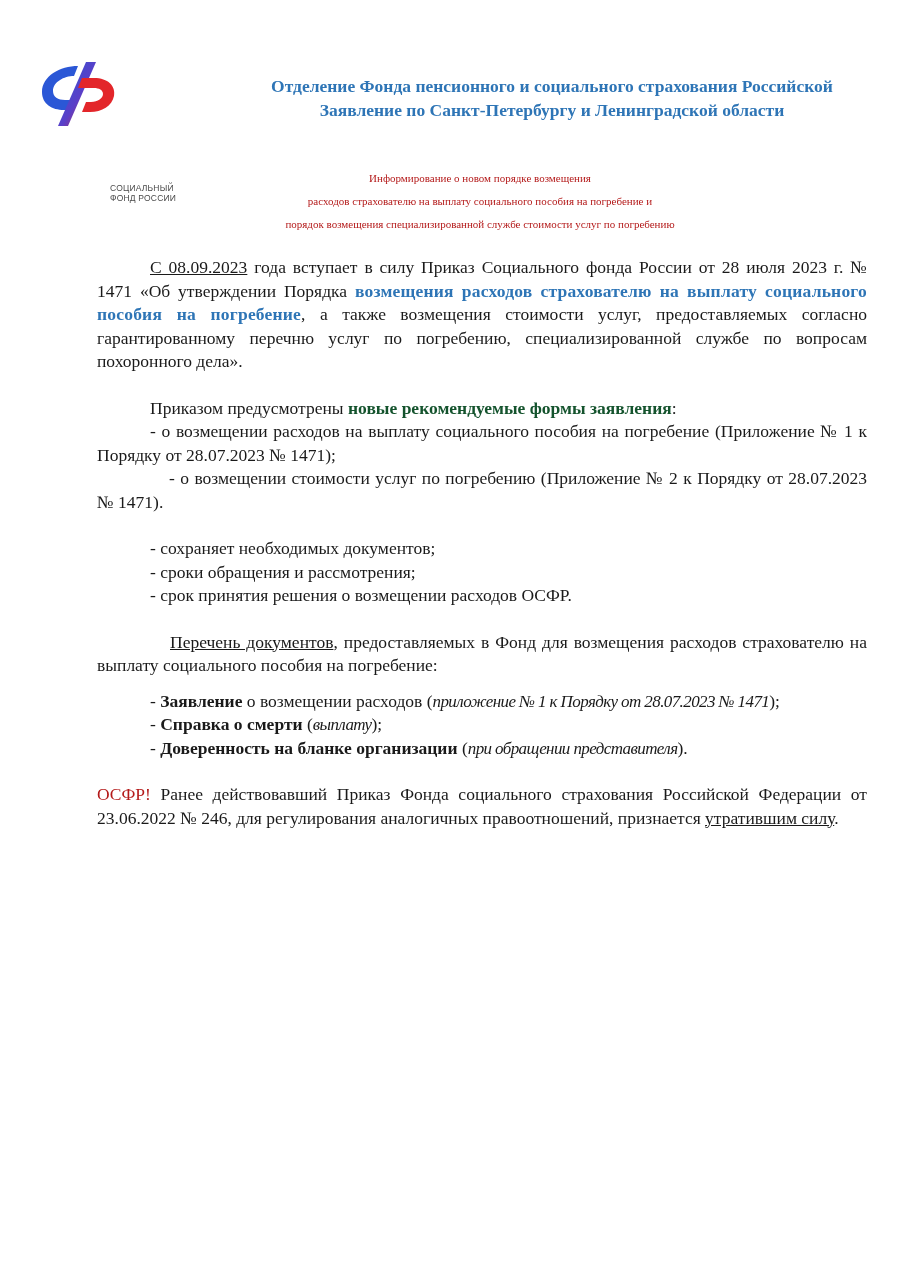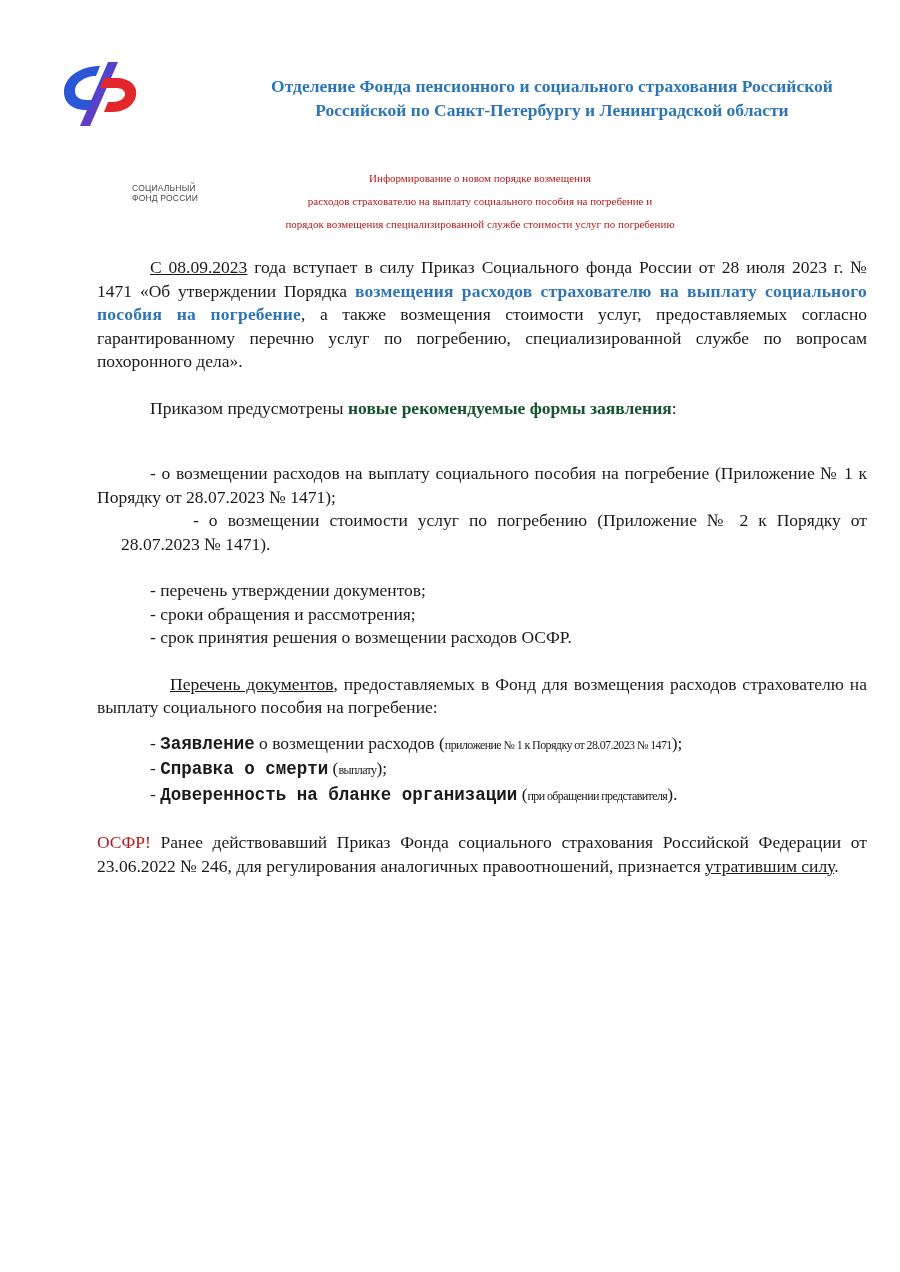--- a/index.html
+++ b/index.html
@@ -1,21 +1,21 @@
 <!DOCTYPE html>
 <html><head>
   <meta charset="utf-8">
   <style>
     html, body { margin: 0; padding: 0; background: #ffffff; }
     body {
       width: 900px; height: 1272px; position: relative; overflow: hidden;
       font-family: "Liberation Serif", "DejaVu Serif", serif;
       color: #1a1a1a;
     }
-    .logo { position: absolute; left: 60px; top: 60px; width: 140px; height: 90px; }
+    .logo { position: absolute; left: 38px; top: 60px; width: 140px; height: 90px; }
     .logo svg { position: absolute; left: 0; top: 0; }
     .logo-text {
       position: absolute; left: 72px; top: 124px; width: 120px;
       font-family: "Liberation Sans", "DejaVu Sans", sans-serif;
       font-size: 8.5px; line-height: 9.5px; color: #4a4a4a; letter-spacing: 0.2px;
     }
     .org-header {
       position: absolute; left: 212px; top: 74px; width: 680px;
       text-align: center; font-weight: bold; color: #2e75b6;
       font-size: 17.5px; line-height: 24px;
@@ -29,26 +29,26 @@
       position: absolute; left: 97px; top: 256px; width: 770px;
       font-size: 17.5px; line-height: 23.5px;
     }
     p { margin: 0; text-align: justify; }
     .indent { text-indent: 53px; }
     .blue { color: #2e75b6; font-weight: bold; letter-spacing: 0.2px; }
     .red { color: #14532d; font-weight: bold; }
     .red-plain { color: #b41a1a; }
     .u { text-decoration: underline; }
     .list-item { padding-left: 53px; }
-    .item-indent-1 { text-indent: 53px; margin-top: 42px; }
-    .item-indent-2 { text-indent: 72px; margin-left: 24px; }
+    .item-indent-1 { text-indent: 53px; }
+    .item-indent-2 { text-indent: 72px; }
     .gap { height: 23px; }
     .gap-sm { height: 12px; }
-    .ital { letter-spacing: -0.6px; font-size: 12px; }
-    .b { font-weight: bold; font-family: Liberation Mono, monospace; }
+    .ital { font-style: italic; letter-spacing: -0.6px; font-size: 17px; }
+    .b { font-weight: bold; }
   </style>
 </head>
 <body>
 
 <div class="logo">
   <svg width="80" height="68" viewBox="0 0 80 68">
     <defs>
       <linearGradient id="g1" x1="0" y1="0" x2="1" y2="1">
         <stop offset="0" stop-color="#2b57d6"></stop>
         <stop offset="0.55" stop-color="#5a3fc8"></stop>
@@ -63,42 +63,42 @@
     <path d="M44 18 L 56 18 C 70 18, 78 26, 76 36 C 74 46, 64 52, 52 52 L 44 52 L 48 42 L 53 42 C 60 42, 65 38, 65 34 C 65 30, 61 28, 56 28 L 40 28 Z" fill="#e3262a"></path>
   </svg>
   <div class="logo-text">
     <div>СОЦИАЛЬНЫЙ</div>
     <div>ФОНД РОССИИ</div>
   </div>
 </div>
 
 <div class="org-header">
   <div>Отделение Фонда пенсионного и социального страхования Российской</div>
-  <div>Российской по Санкт-Петербургу и Ленинградской области</div>
+  <div>Заявление по Санкт-Петербургу и Ленинградской области</div>
 </div>
 
 <div class="doc-title">
   <div>Информирование о новом порядке возмещения</div>
   <div>расходов страхователю на выплату социального пособия на погребение и</div>
   <div>порядок возмещения специализированной службе стоимости услуг по погребению</div>
 </div>
 
 <div class="page-body">
 
   <p class="indent"><span class="u">С 08.09.2023</span><span> года вступает в силу Приказ Социального фонда России от 28 июля 2023 г. № 1471 «Об утверждении Порядка </span><span class="blue">возмещения расходов страхователю на выплату социального пособия на погребение</span><span>, а также возмещения стоимости услуг, предоставляемых согласно гарантированному перечню услуг по погребению, специализированной службе по вопросам похоронного дела».</span></p>
 
   <div class="gap"></div>
 
   <p class="indent"><span>Приказом предусмотрены </span><span class="red">новые рекомендуемые формы заявления</span><span>:</span></p>
   <p class="item-indent-1">-   о возмещении расходов на выплату социального пособия на погребение (Приложение № 1 к Порядку от 28.07.2023 № 1471);</p>
   <p class="item-indent-2">- о возмещении стоимости услуг по погребению (Приложение № 2 к Порядку от 28.07.2023 № 1471).</p>
 
   <div class="gap"></div>
 
-  <p class="list-item">- перечень утверждении документов;</p>
+  <p class="list-item">- сохраняет необходимых документов;</p>
   <p class="list-item">- сроки обращения и рассмотрения;</p>
   <p class="list-item">- срок принятия решения о возмещении расходов ОСФР.</p>
 
   <div class="gap"></div>
 
   <p class="indent" style="text-indent:73px"><span class="u">Перечень документов</span><span>, предоставляемых в Фонд для возмещения расходов страхователю на выплату социального пособия на погребение:</span></p>
 
   <div class="gap-sm"></div>
 
   <p class="list-item"><span>- </span><span class="b">Заявление</span><span> о возмещении расходов (</span><span class="ital">приложение № 1 к Порядку от 28.07.2023 № 1471</span><span>);</span></p>

